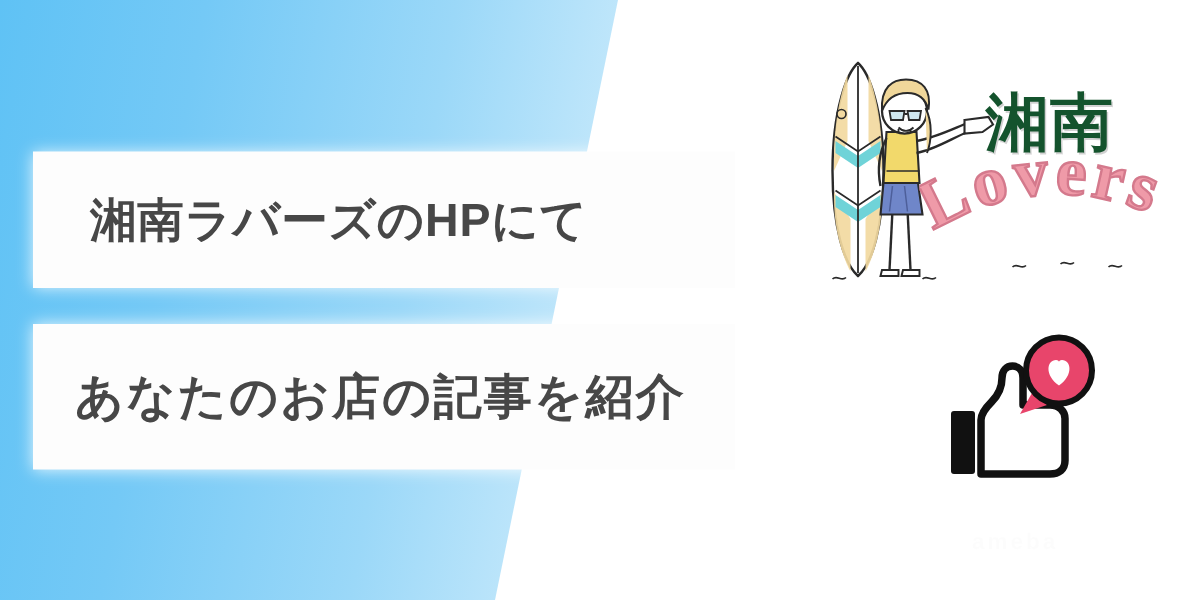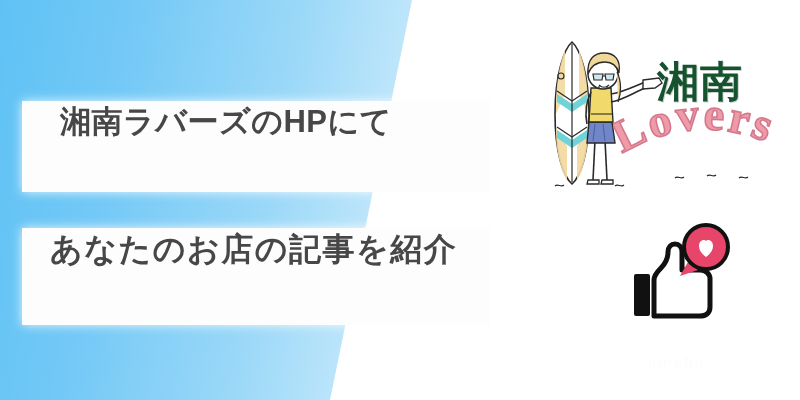--- a/index.html
+++ b/index.html
@@ -27,29 +27,29 @@
     clip-path: polygon(0 0, 412px 0, 330px 400px, 0 400px);
   }
 
   
   .band {
     position: absolute;
     left: 22px;
     background: #fdfdfd;
     box-shadow: 0 0 10px rgba(255,255,255,0.85);
     display: flex;
-    align-items: flex-start;
+    align-items: center;
   }
   .band-1 {
     top: 101px;
     width: 468px;
     height: 91px;
   }
   .band-2 {
-    top: 228px;
+    top: 216px;
     width: 468px;
     height: 97px;
   }
   .band-text {
     color: #474747;
     font-weight: bold;
     font-size: 31px;
     letter-spacing: 0.5px;
     white-space: nowrap;
     padding-left: 38px;

